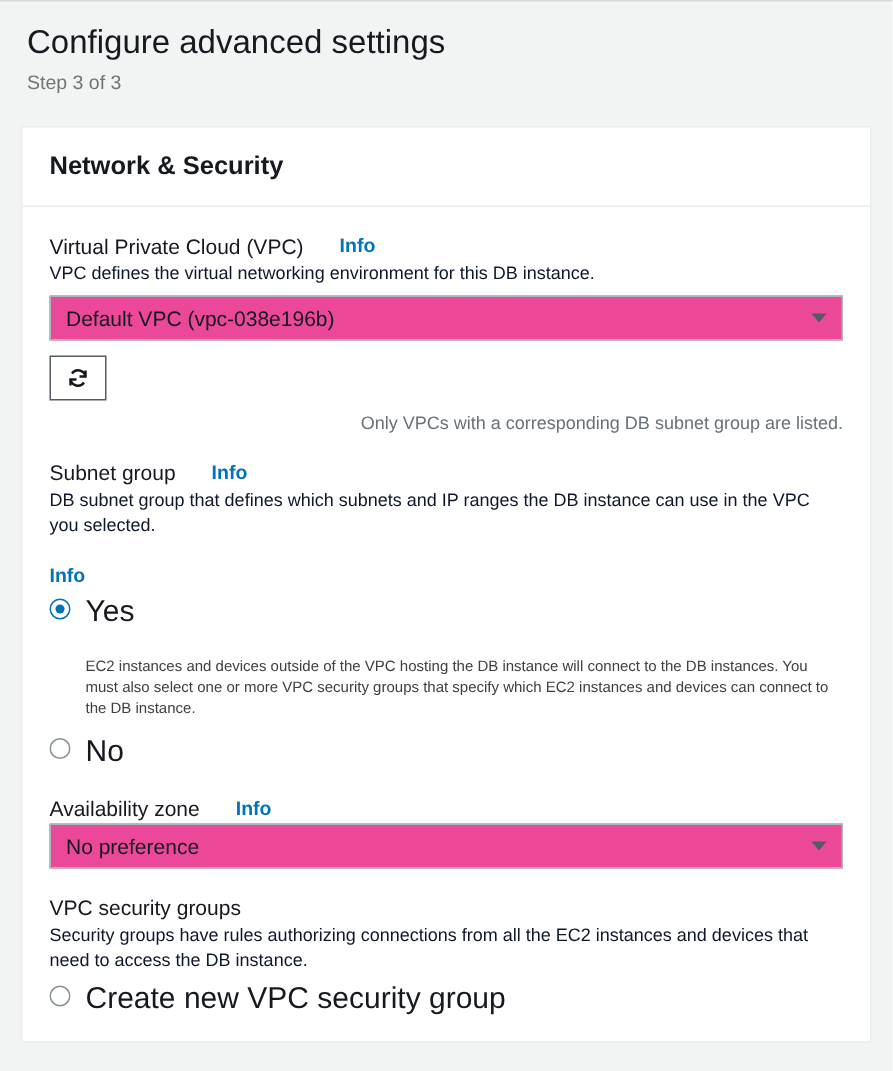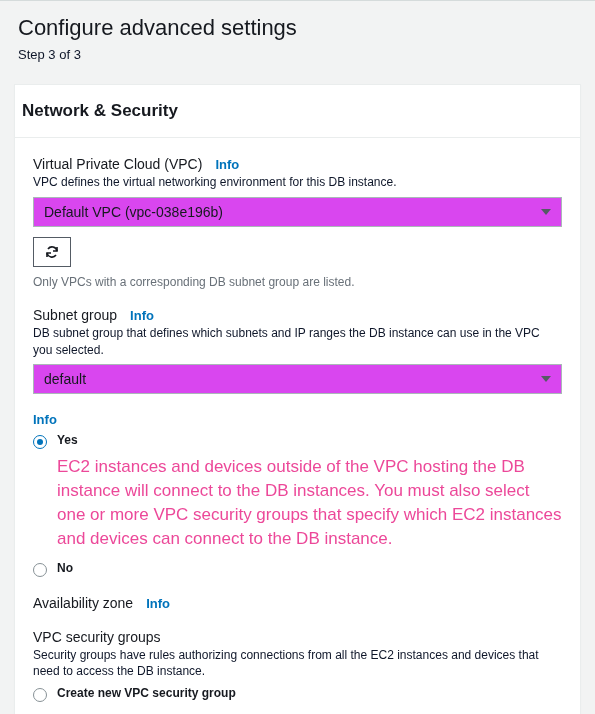--- a/index.html
+++ b/index.html
@@ -15,47 +15,47 @@
     border-top: 1px solid #d5dbdb;
   }
   .page-title {
     font-size: 22px;
     font-weight: 400;
     color: #16191f;
     margin-bottom: 6px;
   }
   .step-indicator {
     font-size: 13px;
-    color: #0f172a;
+    color: #737373;
   }
   .panel {
     background: #fff;
     border: 1px solid #eaeded;
     margin: 12px 14px 0 14px;
     box-shadow: 0 1px 1px rgba(0,0,0,.04);
   }
   .panel-header {
-    padding: 16px 7px;
+    padding: 16px 18px;
     border-bottom: 1px solid #eaeded;
   }
   .panel-title {
     font-size: 17px;
     font-weight: 700;
     color: #16191f;
   }
   .panel-body {
     padding: 18px 18px 10px 18px;
   }
   .field {
     margin-bottom: 18px;
   }
   .field-label-row {
     display: flex;
-    align-items: flex-end;
-    gap: 13px;
+    align-items: flex-start;
+    gap: 24px;
     margin-bottom: 2px;
   }
   .field-label {
     font-size: 14px;
     color: #16191f;
   }
   .info-link {
     color: #0073bb;
     font-size: 13px;
     cursor: pointer;
@@ -63,21 +63,21 @@
   }
   .field-desc {
     font-size: 12px;
     color: #0f172a;
     line-height: 1.4;
     margin-bottom: 6px;
   }
   .select {
     width: 100%;
     border: 1px solid #aab7b8;
-    background: #d946ef;
+    background: #ec4899;
     padding: 6px 30px 6px 10px;
     font-size: 14px;
     color: #16191f;
     position: relative;
     cursor: pointer;
     display: flex;
     align-items: center;
     justify-content: space-between;
   }
   .caret {
@@ -99,20 +99,21 @@
     align-items: center;
     justify-content: center;
     margin-top: 10px;
     cursor: pointer;
   }
   .refresh-btn svg { width: 16px; height: 16px; }
   .helper-below {
     font-size: 12px;
     color: #687078;
     margin-top: 8px;
+    text-align: right;
   }
   .radio-group { margin-top: 6px; }
   .radio-item {
     display: flex;
     align-items: flex-start;
     gap: 10px;
     margin-bottom: 10px;
     cursor: pointer;
   }
   .radio {
@@ -129,29 +130,28 @@
   }
   .radio.selected::after {
     content: "";
     position: absolute;
     left: 3px; top: 3px;
     width: 6px; height: 6px;
     background: #0073bb;
     border-radius: 50%;
   }
   .radio-label {
-    font-size: 12px;
-    color: #16191f;
-    font-weight: bold;
+    font-size: 20px;
+    color: #16191f;
   }
   .radio-desc {
-    font-size: 17px;
-    color: #ec4899;
+    font-size: 10px;
+    color: #404040;
     line-height: 1.4;
-    margin-top: 8px;
+    margin-top: 18px;
   }
 </style>
 </head>
 <body>
 
 <div class="page-header">
   <h1 class="page-title">Configure advanced settings</h1>
   <div class="step-indicator">Step 3 of 3</div>
 </div>
 
@@ -181,24 +181,20 @@
       </div>
       <div class="helper-below">Only VPCs with a corresponding DB subnet group are listed.</div>
     </div>
 
     <div class="field">
       <div class="field-label-row">
         <span class="field-label">Subnet group</span>
         <span class="info-link">Info</span>
       </div>
       <div class="field-desc">DB subnet group that defines which subnets and IP ranges the DB instance can use in the VPC you selected.</div>
-      <div class="select">
-        <span>default</span>
-        <span class="caret"></span>
-      </div>
     </div>
 
     <div class="field">
       <div class="field-label-row">
         <span class="info-link">Info</span>
       </div>
       <div class="radio-group">
         <div class="radio-item">
           <div class="radio selected"></div>
           <div>
@@ -213,20 +209,24 @@
           </div>
         </div>
       </div>
     </div>
 
     <div class="field">
       <div class="field-label-row">
         <span class="field-label">Availability zone</span>
         <span class="info-link">Info</span>
       </div>
+      <div class="select">
+        <span>No preference</span>
+        <span class="caret"></span>
+      </div>
     </div>
 
     <div class="field" style="margin-bottom:4px;">
       <div class="field-label-row">
         <span class="field-label">VPC security groups</span>
       </div>
       <div class="field-desc">Security groups have rules authorizing connections from all the EC2 instances and devices that need to access the DB instance.</div>
       <div class="radio-group">
         <div class="radio-item" style="margin-bottom:6px;">
           <div class="radio"></div>

